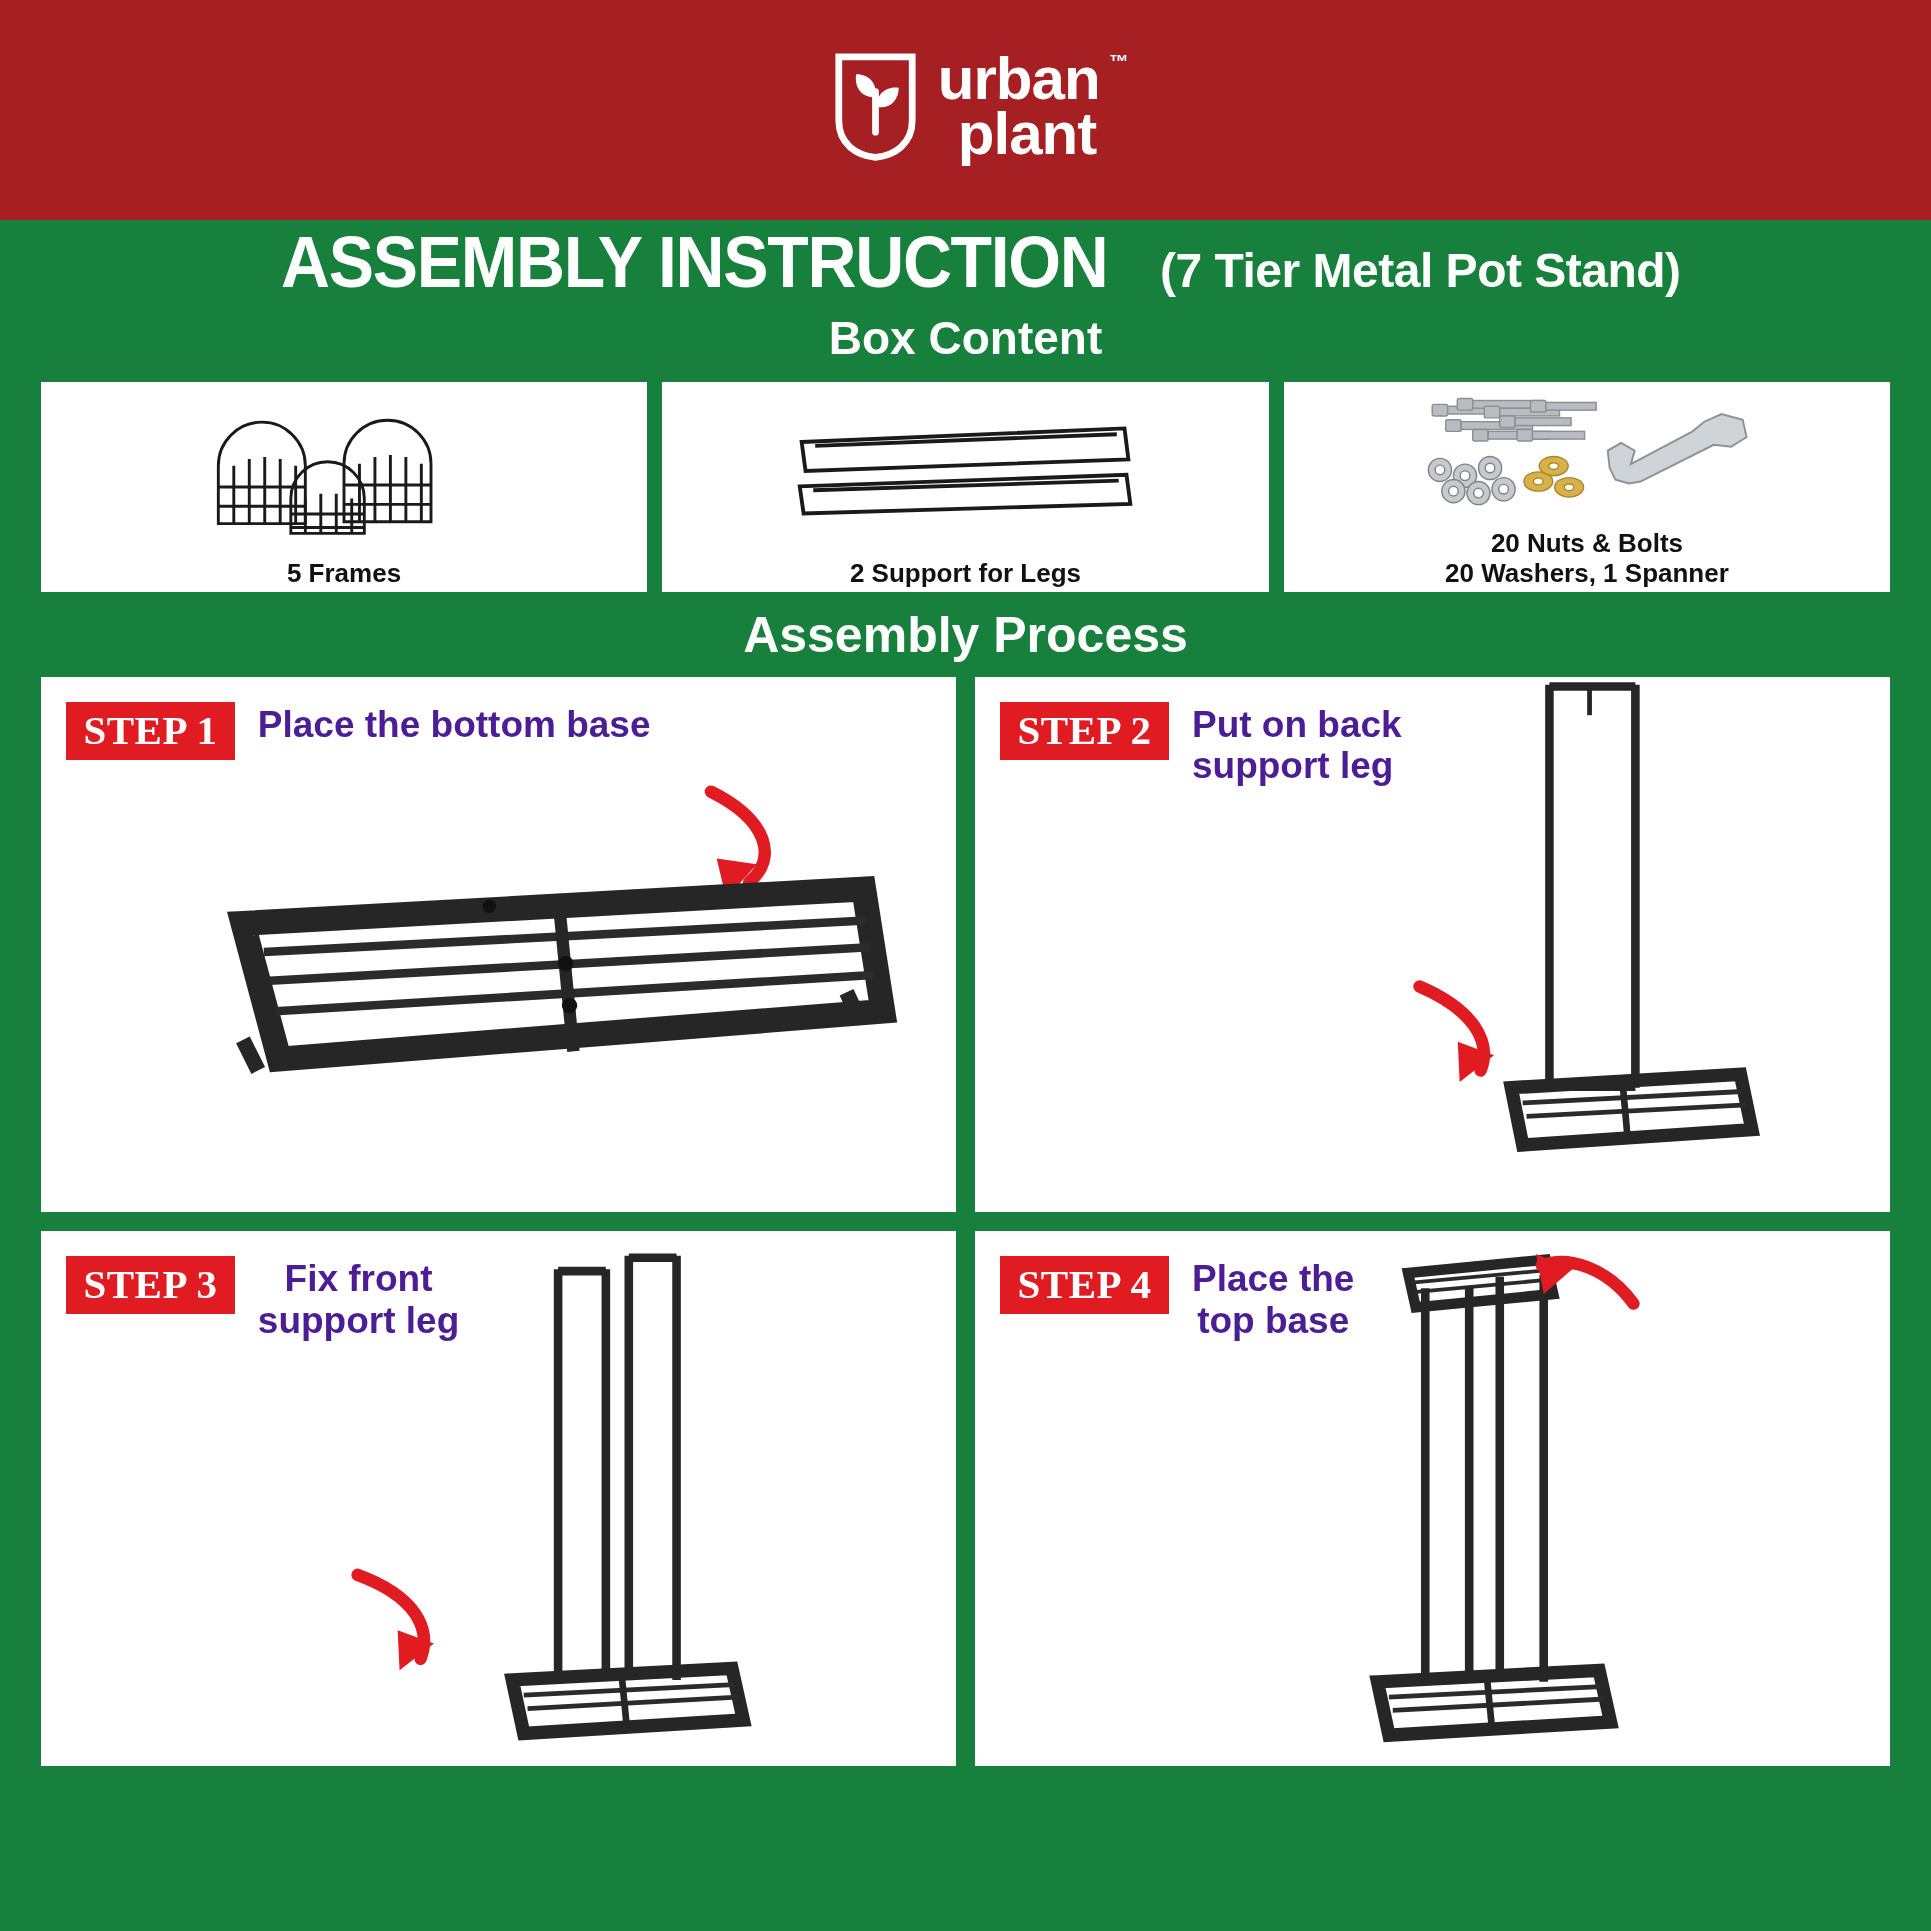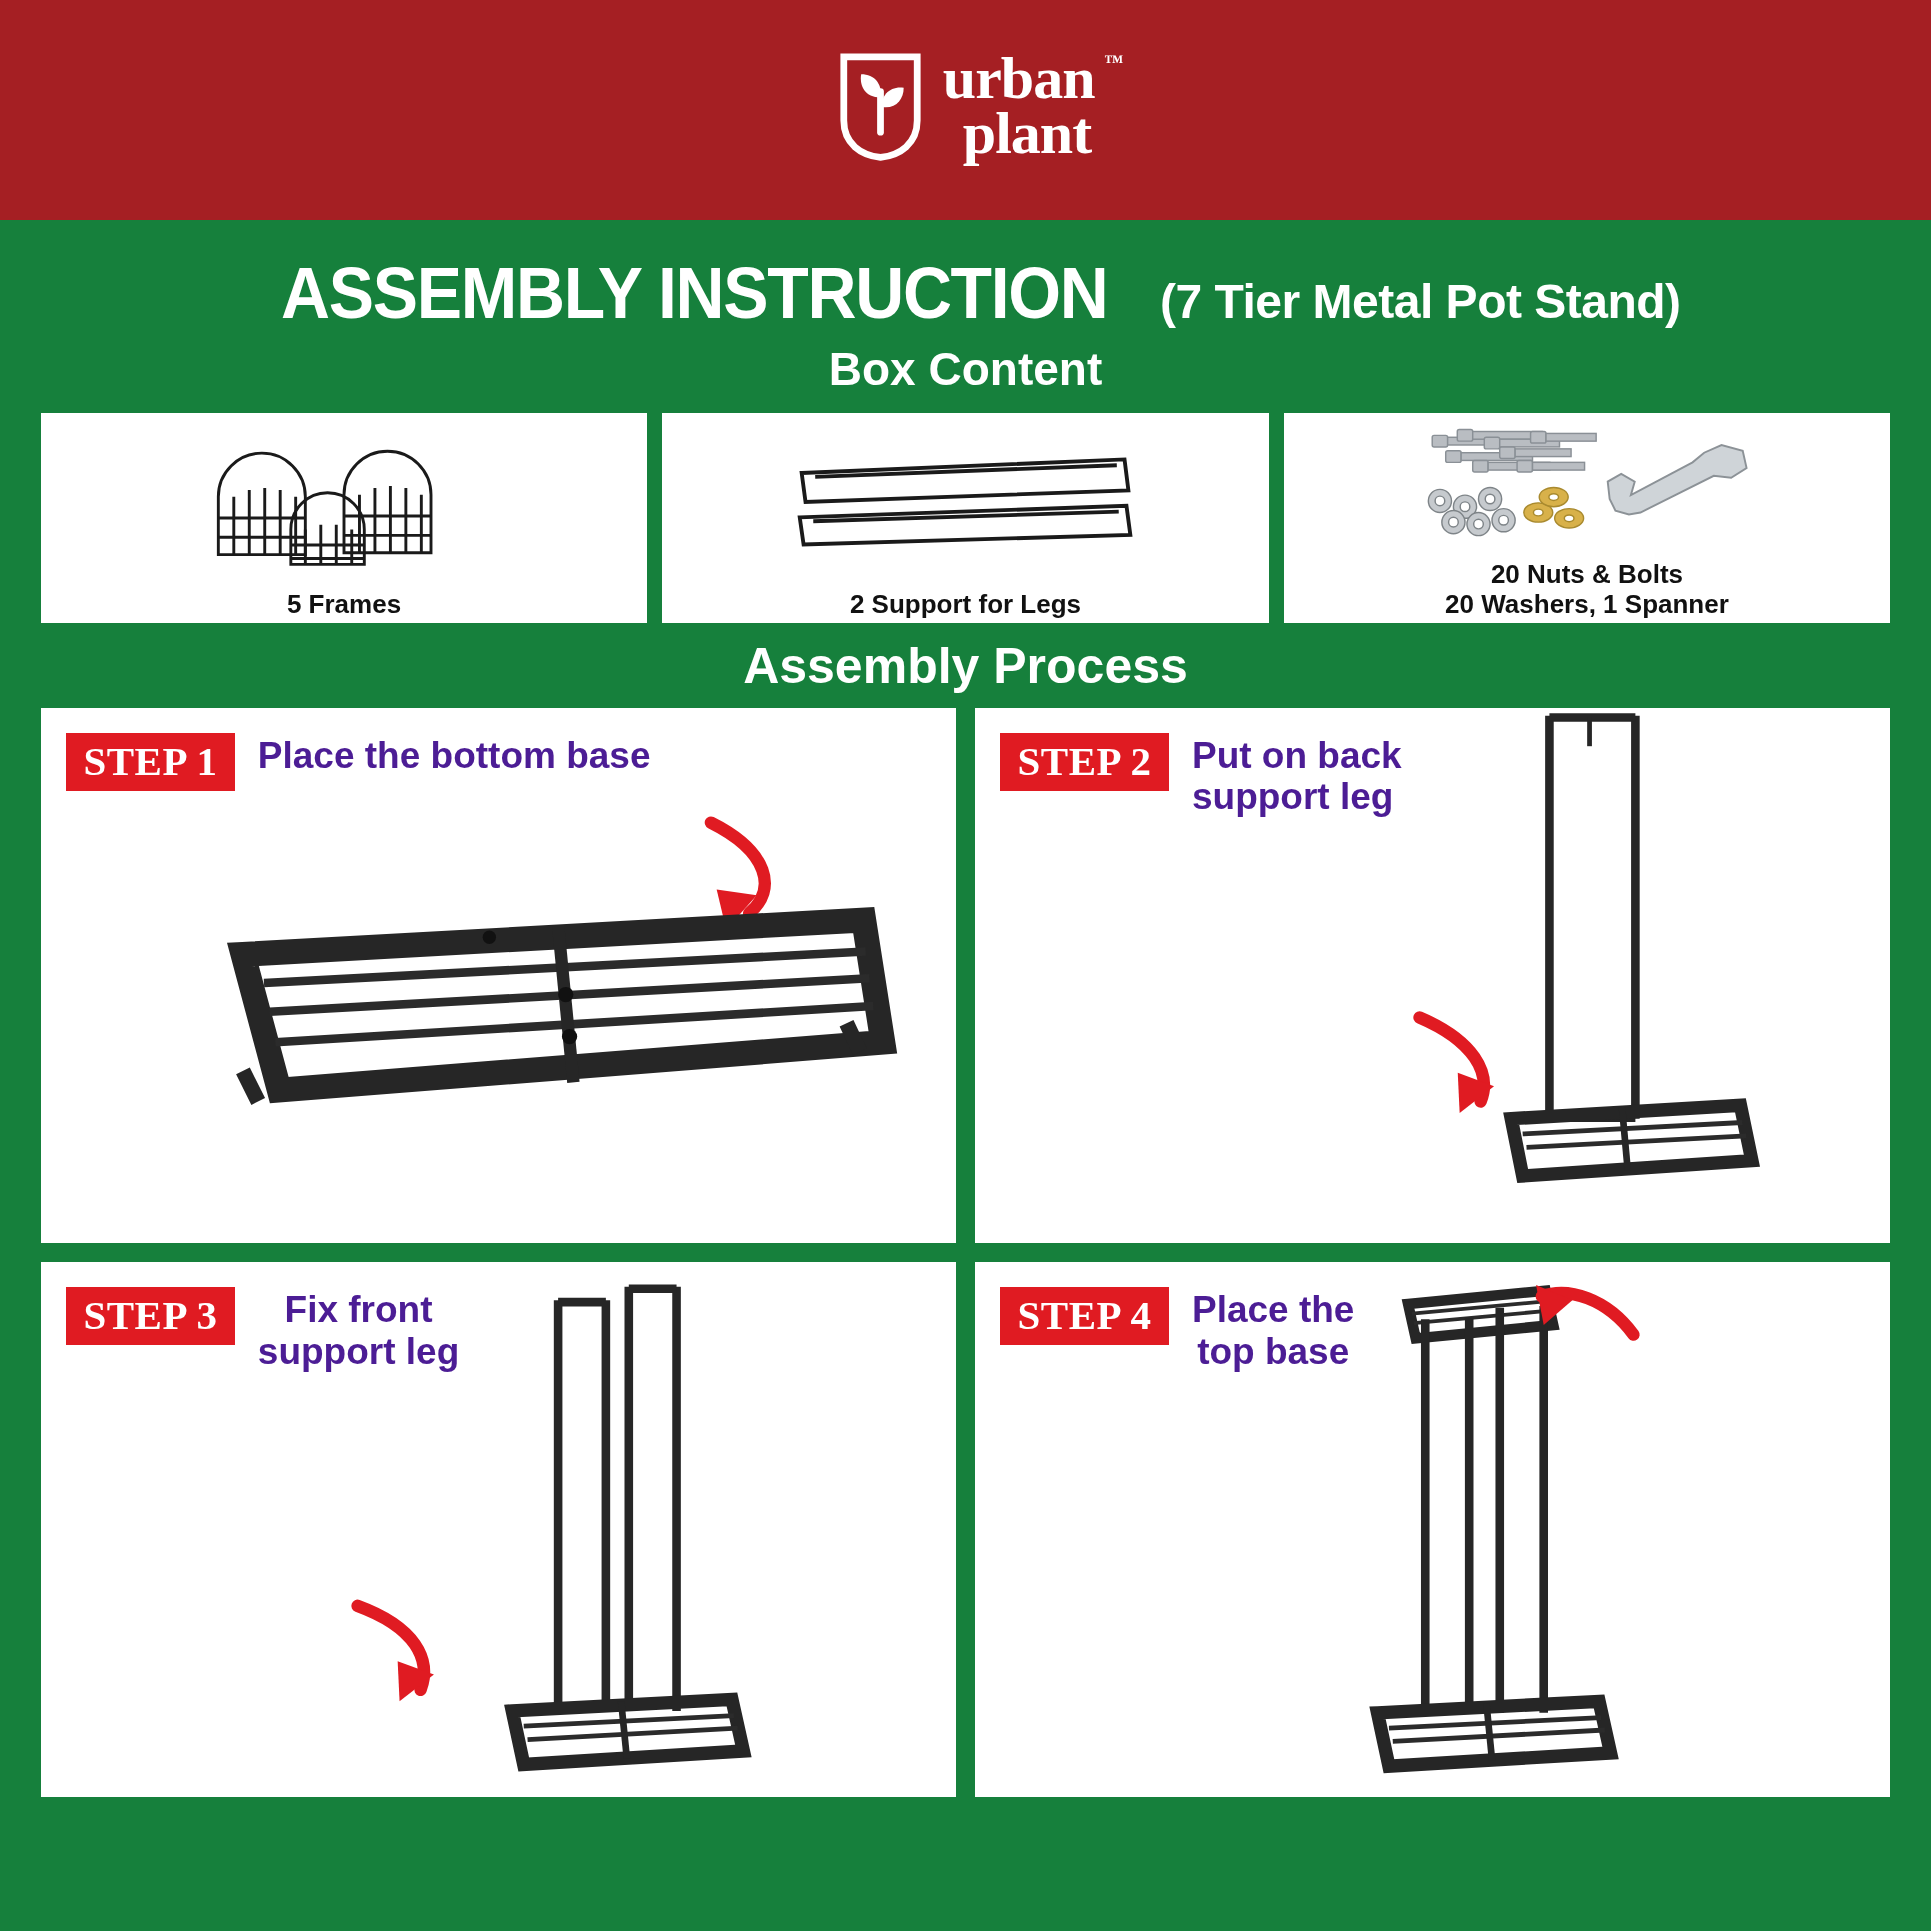--- a/index.html
+++ b/index.html
@@ -11,21 +11,20 @@
     overflow: hidden;
   }
 
   
   .header {
     height: 220px;
     background: #a51f23;
     display: flex;
     align-items: center;
     justify-content: center;
-    font-family: Liberation Serif, serif;
   }
   .logo-wrap {
     display: flex;
     align-items: center;
     gap: 17.4px;
     transform: translateY(-3.9px);
   }
   .logo-mark {
     width: 89px; height: 114px;
     position: relative;
@@ -61,21 +60,20 @@
     height: 1711px;
     padding: 0 41px;
     position: relative;
   }
 
   .title-row {
     display: flex;
     align-items: baseline;
     justify-content: center;
     gap: 21px;
-    padding-top: 31px;
   }
   .title-main {
     color: #ffffff;
     font-size: 73px;
     font-weight: bold;
     letter-spacing: -1.4px;
     font-family: "Liberation Sans", sans-serif;
     transform: scaleX(0.93);
     transform-origin: center;
   }

